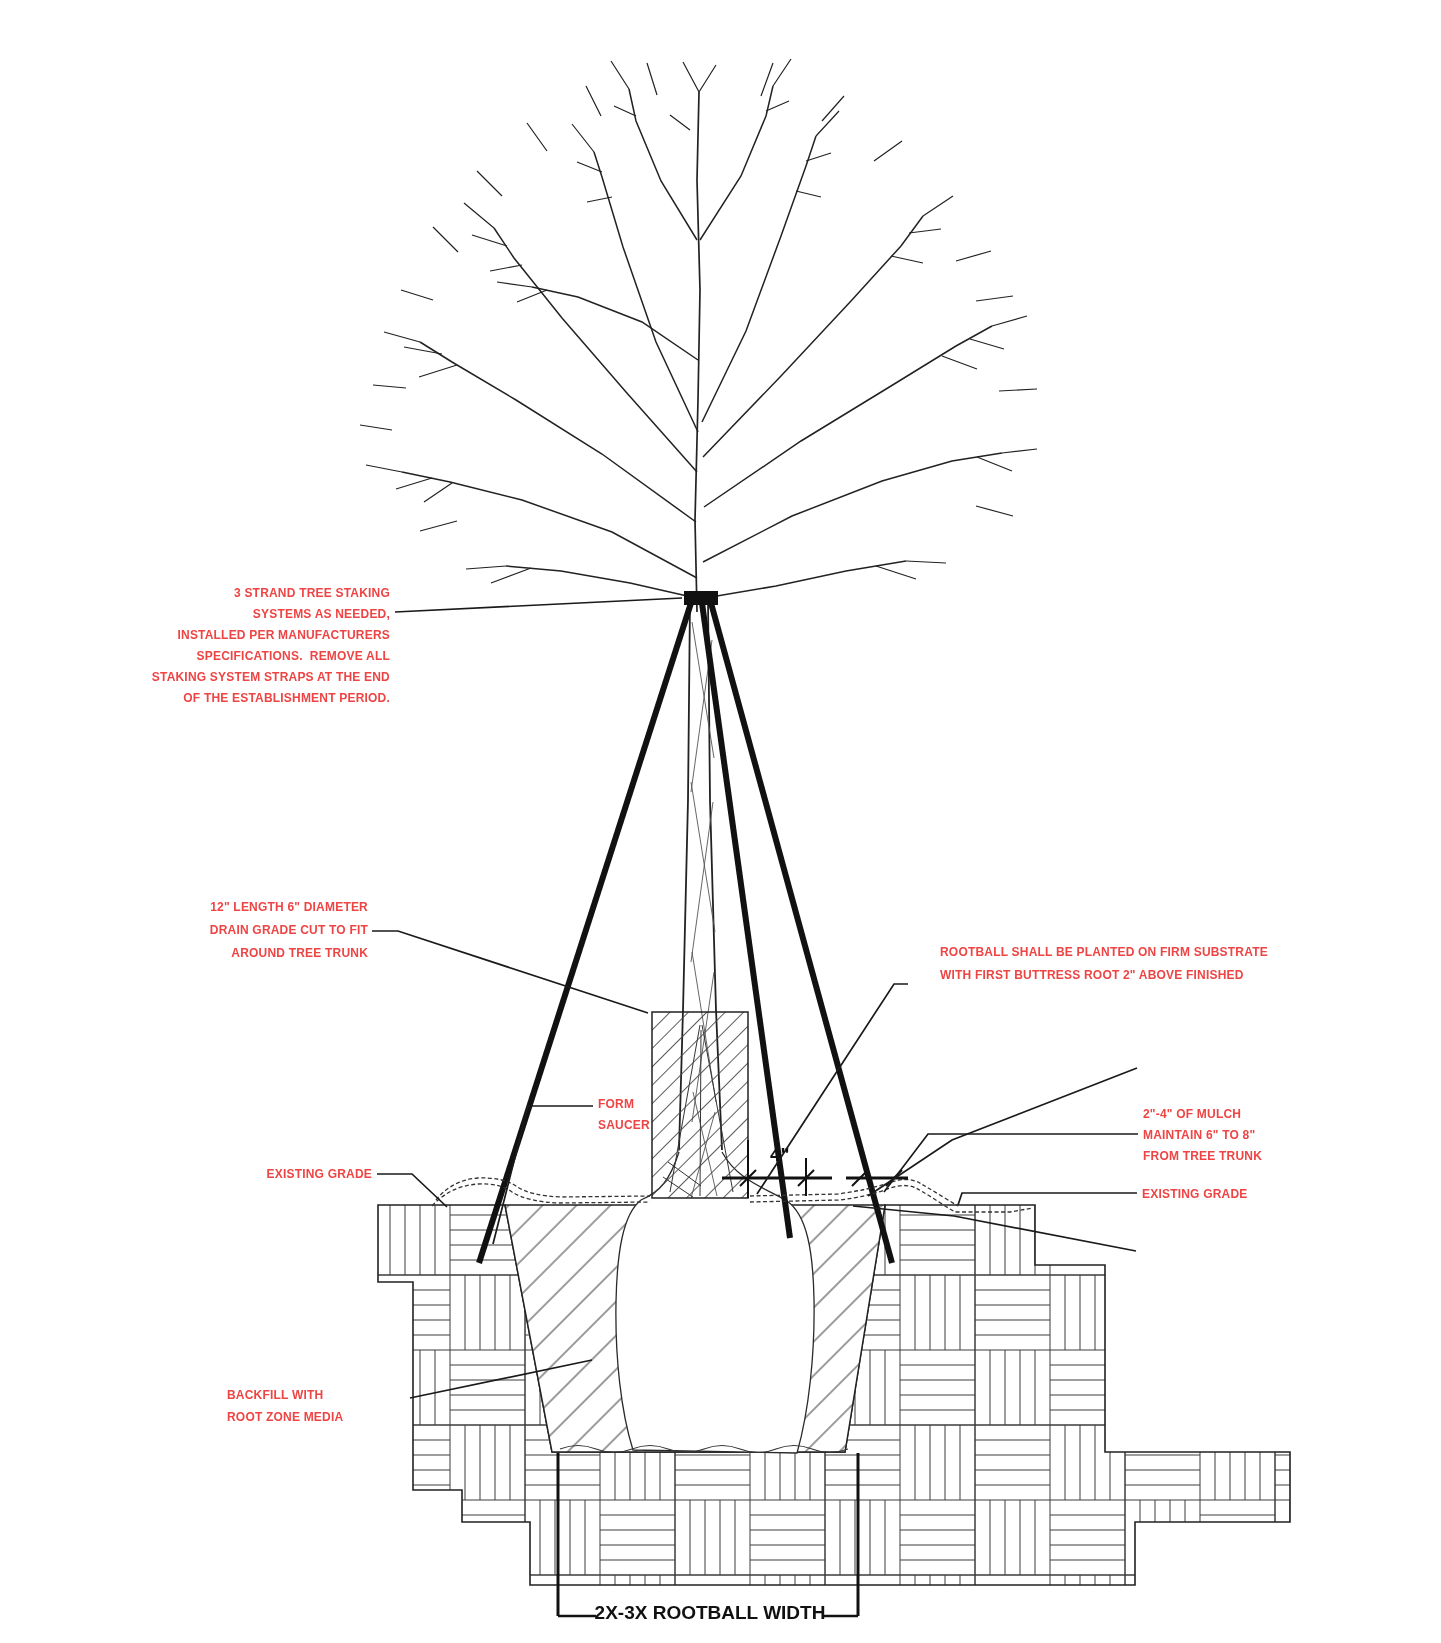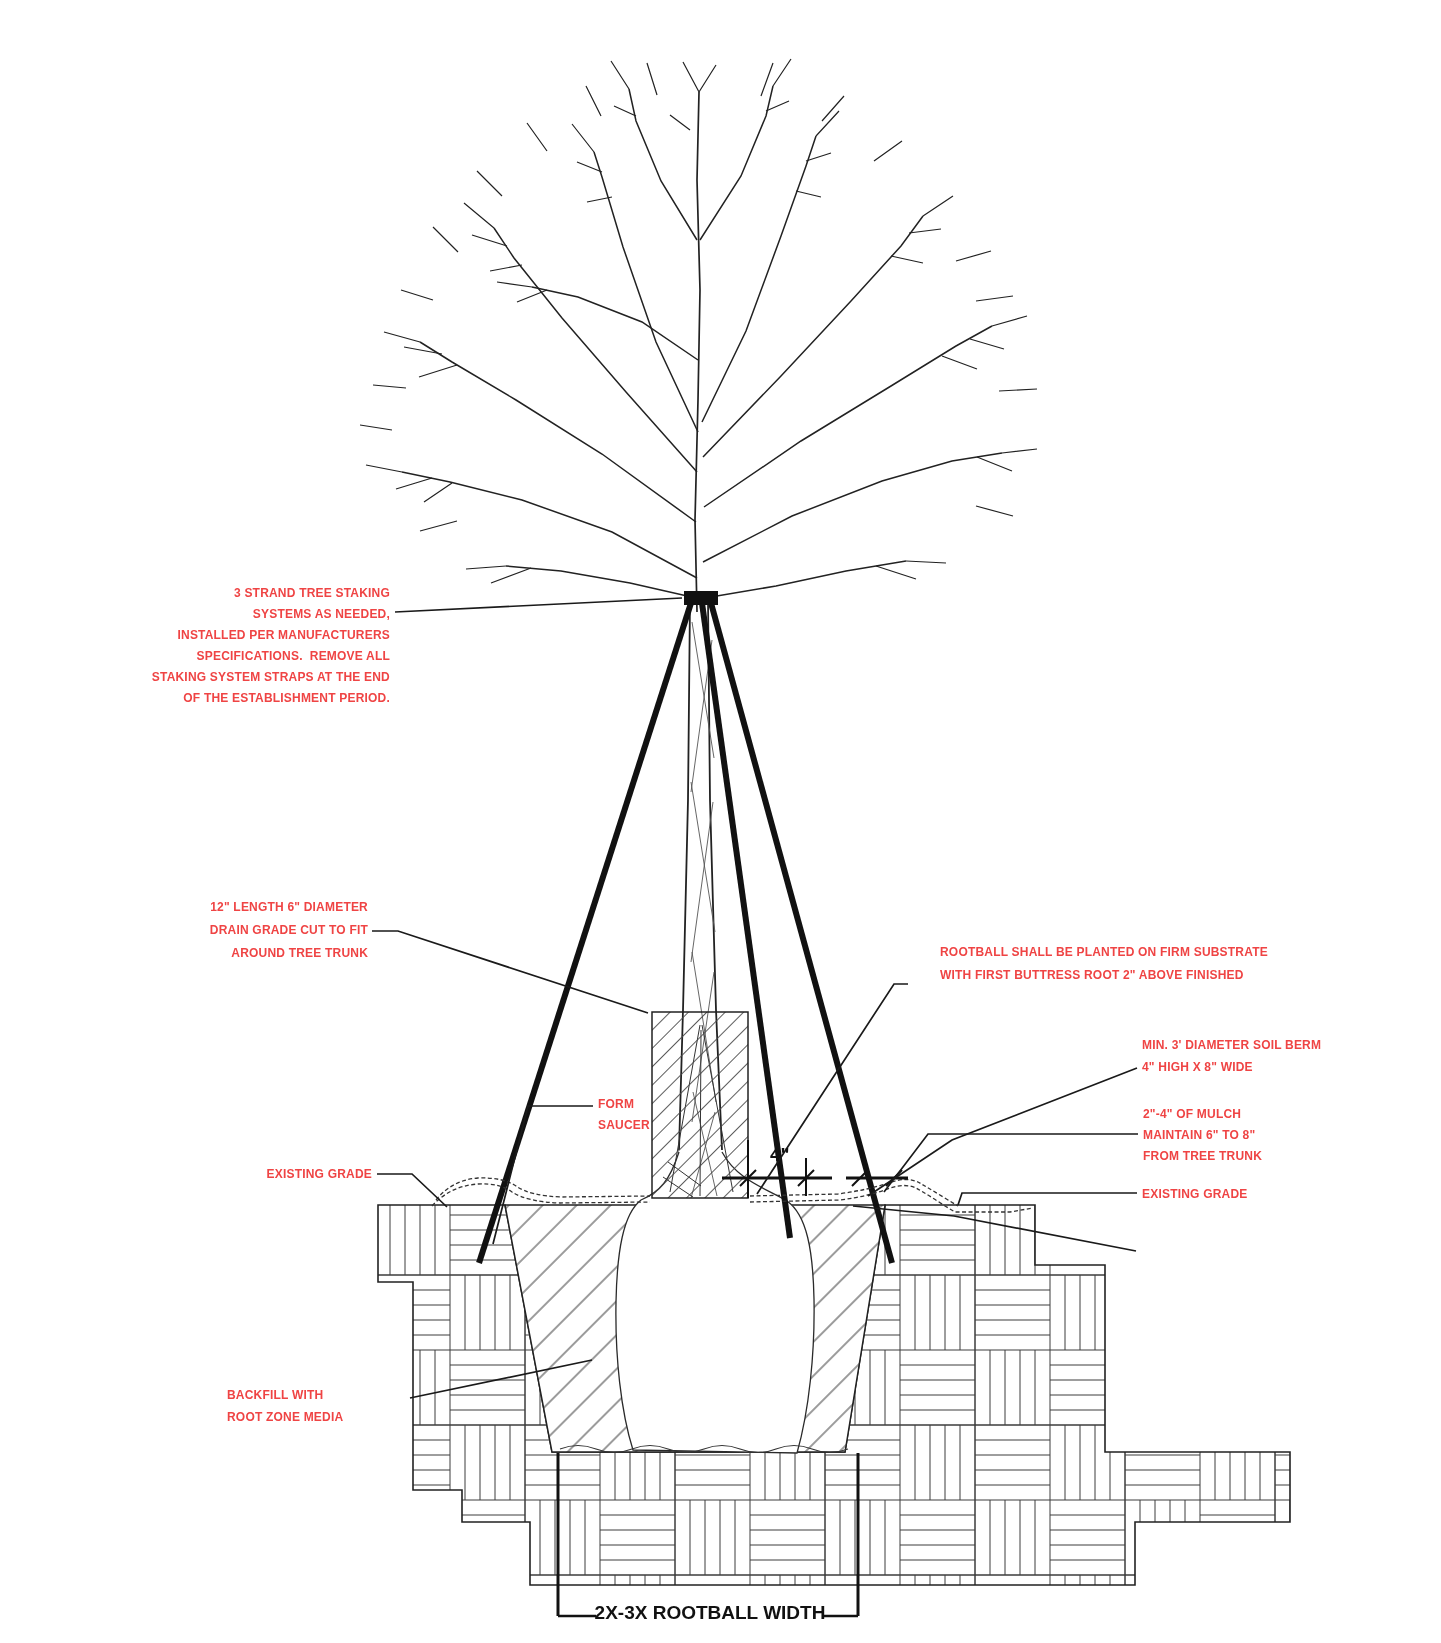--- a/index.html
+++ b/index.html
@@ -193,24 +193,20 @@
 <div class="note" style="left:227px;top:1384px;line-height:22px;">
   <span>BACKFILL WITH</span>
   <span>ROOT ZONE MEDIA</span>
 </div>
 
 <div class="note" style="left:912px;top:941px;line-height:23px;margin-left:28px;">
   <span>ROOTBALL SHALL BE PLANTED ON FIRM SUBSTRATE</span>
   <span>WITH FIRST BUTTRESS ROOT 2" ABOVE FINISHED</span>
 </div>
 
-<div class="note" style="left:1142px;top:1034px;line-height:22px;">
-  <span>MIN. 3' DIAMETER SOIL BERM</span>
-  <span>4" HIGH X 8" WIDE</span>
-</div>
 
 <div class="note" style="left:1143px;top:1104px;">
   <span>2"-4" OF MULCH</span>
   <span>MAINTAIN 6" TO 8"</span>
   <span>FROM TREE TRUNK</span>
 </div>
 
 <div class="note" style="left:1142px;top:1184px;">
   <span>EXISTING GRADE</span>
 </div>

